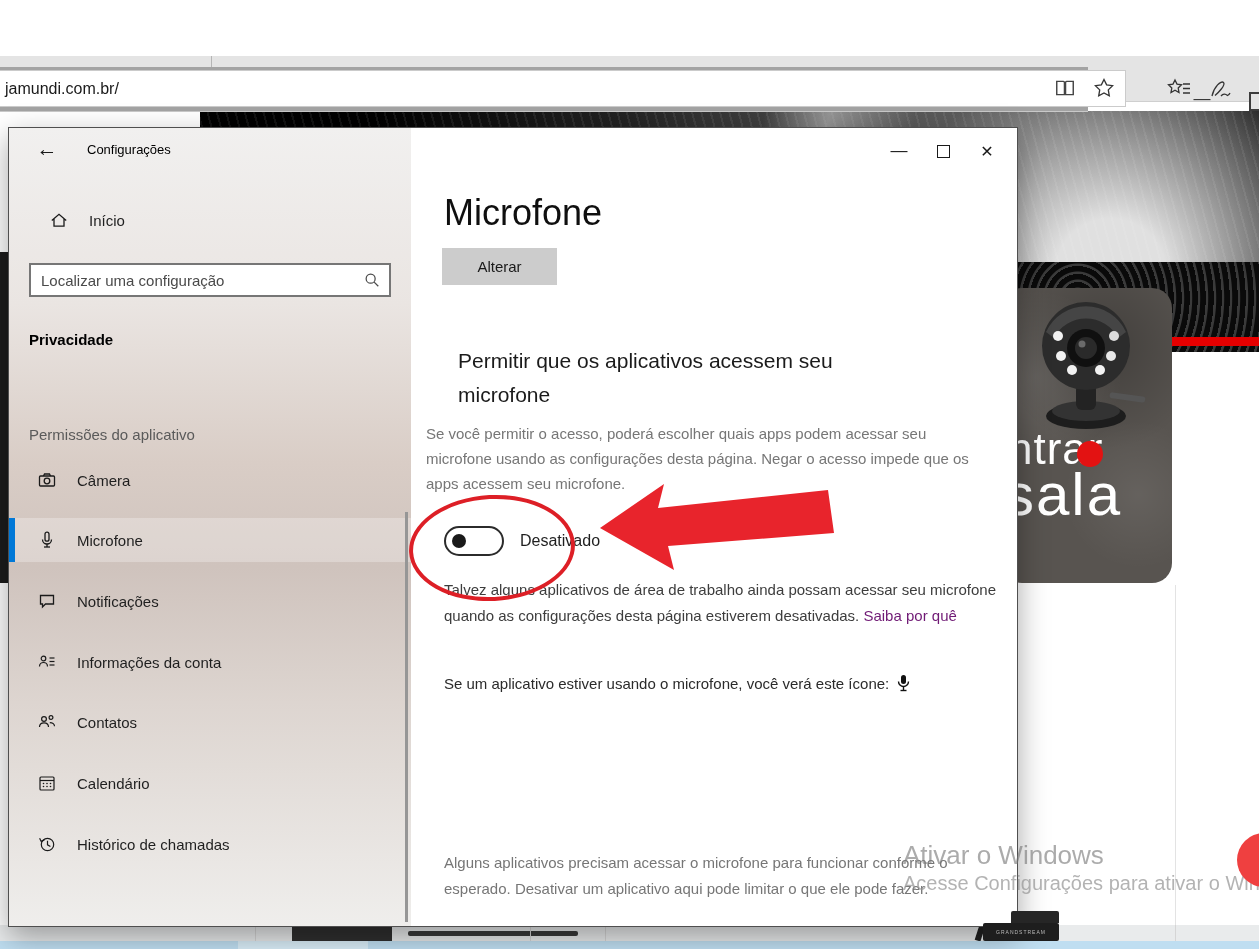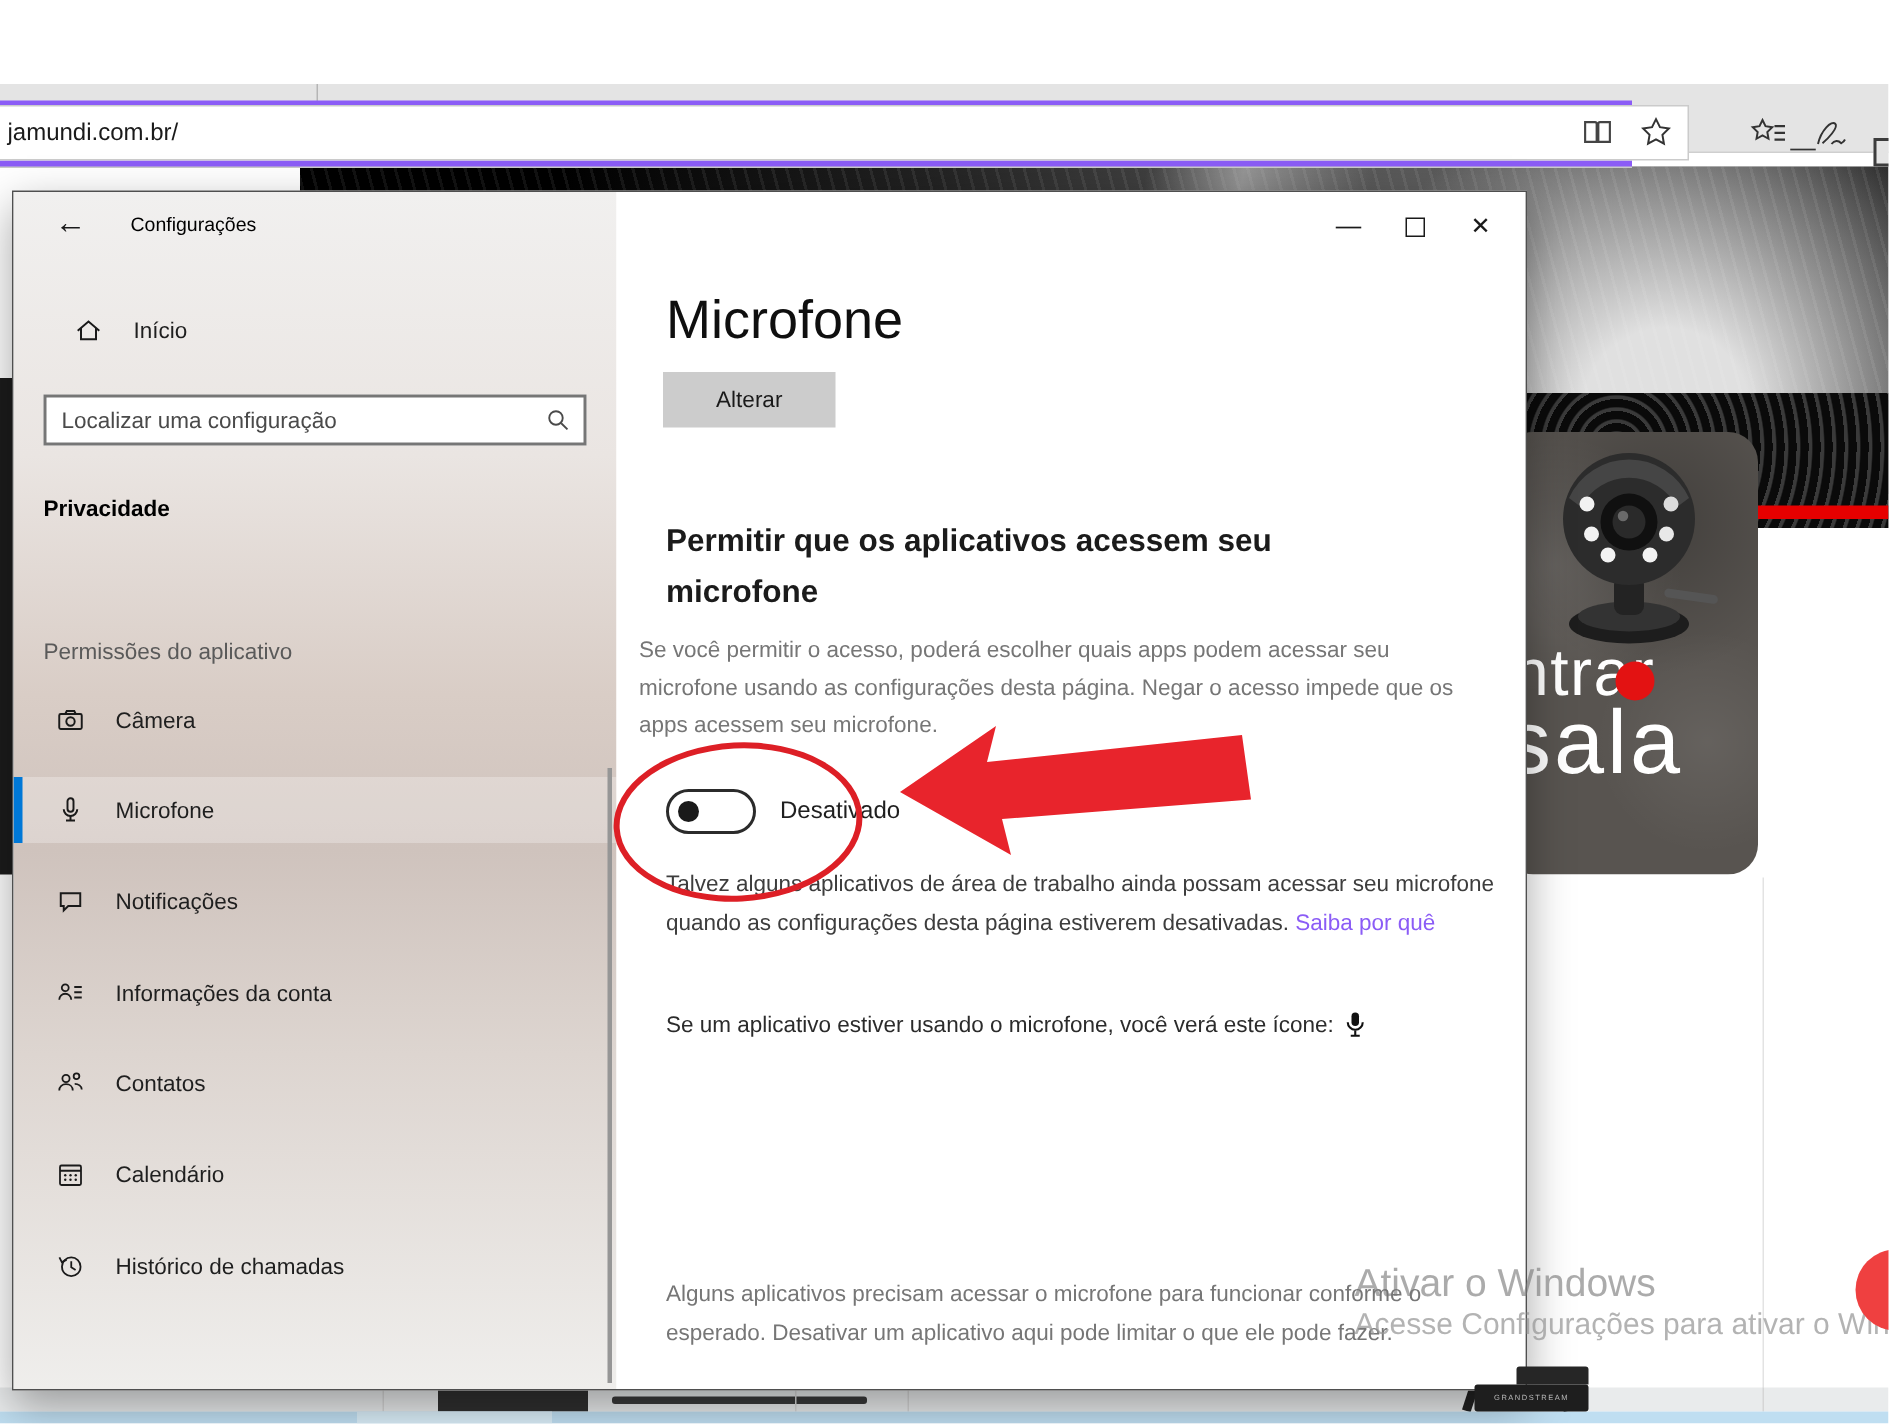--- a/index.html
+++ b/index.html
@@ -16,21 +16,21 @@
   .tab{position:absolute;left:0;top:0;width:212px;height:45px;display:flex;align-items:center;
        padding-left:4px;box-sizing:border-box;border-right:1px solid #b5b5b5;}
   .tab-label{font-size:15px;color:#3a3a3a;white-space:nowrap;overflow:hidden;width:204px;}
   .newtab{position:absolute;left:218px;top:6px;width:32px;height:32px;font-size:23px;color:#5a5a5a;
           display:flex;align-items:center;justify-content:center;font-weight:300;}
   .tabchev{position:absolute;left:260px;top:19px;}
   .br-min{position:absolute;left:1186px;top:28px;width:32px;height:30px;color:#333;font-size:17px;
           display:flex;align-items:center;justify-content:center;}
   .br-part{position:absolute;left:1249px;top:36px;width:18px;height:15px;border:2px solid #3c3c3c;background:#e4e4e4;}
 
-  .addr-row{left:0;top:67px;width:1088px;height:44px;background:#8b5cf6;border-bottom:1px solid #c9c9c9;}
+  .addr-row{left:0;top:67px;width:1088px;height:44px;background:#a3a3a3;border-bottom:1px solid #c9c9c9;}
   .addr-input{position:absolute;left:-2px;top:3px;width:1128px;height:37px;background:#ffffff;
               border:1px solid #cbcbcb;box-sizing:border-box;display:flex;align-items:center;}
   .url{font-size:16px;color:#1a1a1a;padding-left:6px;}
   .addr-ic{position:absolute;top:10px;}
 
   
   .hair{left:200px;top:111px;width:1059px;height:151px;
     background:
       linear-gradient(100deg,transparent 52%,rgba(210,210,210,.55) 58%,transparent 66%),
       repeating-linear-gradient(75deg,rgba(255,255,255,.07) 0 2px,transparent 2px 9px),
@@ -86,28 +86,28 @@
   .nav-row.sel .selbar{position:absolute;left:0;top:0;width:6px;height:44px;background:#0078d7;}
   .sb-scroll{position:absolute;left:396px;top:384px;width:3px;height:410px;background:#969696;}
 
   .content{position:absolute;left:402px;top:0;width:606px;height:798px;background:#fff;}
   .ctrls{position:absolute;right:8px;top:8px;display:flex;}
   .ctrl{width:44px;height:30px;display:flex;align-items:center;justify-content:center;color:#1a1a1a;}
   .ctrl .maxbox{width:11px;height:11px;border:1.5px solid #1a1a1a;}
   .pg-title{position:absolute;left:33px;top:64px;font-size:36px;font-weight:300;color:#0f0f0f;}
   .chg-btn{position:absolute;left:31px;top:120px;width:115px;height:37px;background:#cccccc;border:none;
     font-size:15px;color:#1a1a1a;font-family:inherit;}
-  .h2a{position:absolute;left:33px;top:216px;width:470px;font-size:21px;font-weight:700;color:#1b1b1b;line-height:34px;}
+  .h2a{position:absolute;left:47px;top:216px;width:470px;font-size:21px;font-weight:400;color:#1b1b1b;line-height:34px;}
   .body1{position:absolute;left:15px;top:293px;width:552px;font-size:15px;line-height:25px;color:#767676;}
   .tog-row{position:absolute;left:33px;top:398px;display:flex;align-items:center;}
   .toggle{width:56px;height:26px;border:2px solid #2b2b2b;border-radius:15px;position:relative;background:#fff;}
   .knob{position:absolute;left:6px;top:6px;width:14px;height:14px;border-radius:50%;background:#1a1a1a;}
   .tog-lbl{margin-left:16px;font-size:16px;color:#1f1f1f;}
   .body2{position:absolute;left:33px;top:449px;width:552px;font-size:15px;line-height:26px;color:#3d3d3d;}
-  .link{color:#8b5cf6;}
+  .link{color:#701a75;}
   .iconline{position:absolute;left:33px;top:546px;font-size:15px;color:#2b2b2b;display:flex;align-items:center;}
   .h2b{position:absolute;left:33px;top:650px;width:540px;font-size:21px;font-weight:400;color:#1b1b1b;line-height:34px;}
   .body3{position:absolute;left:33px;top:722px;width:552px;font-size:15px;line-height:26px;color:#767676;}
 
   
   .ellipse{left:409px;top:495px;width:158px;height:98px;border:4px solid #dd1f26;border-radius:50%;
     transform:rotate(-3deg);z-index:40;}
   .arrow{left:592px;top:478px;z-index:40;}
   .wm1{left:903px;top:840px;font-size:26px;color:rgba(120,120,120,.62);z-index:50;white-space:nowrap;font-weight:300;}
   .wm2{left:903px;top:872px;font-size:20px;color:rgba(150,150,150,.72);z-index:50;white-space:nowrap;font-weight:300;}

